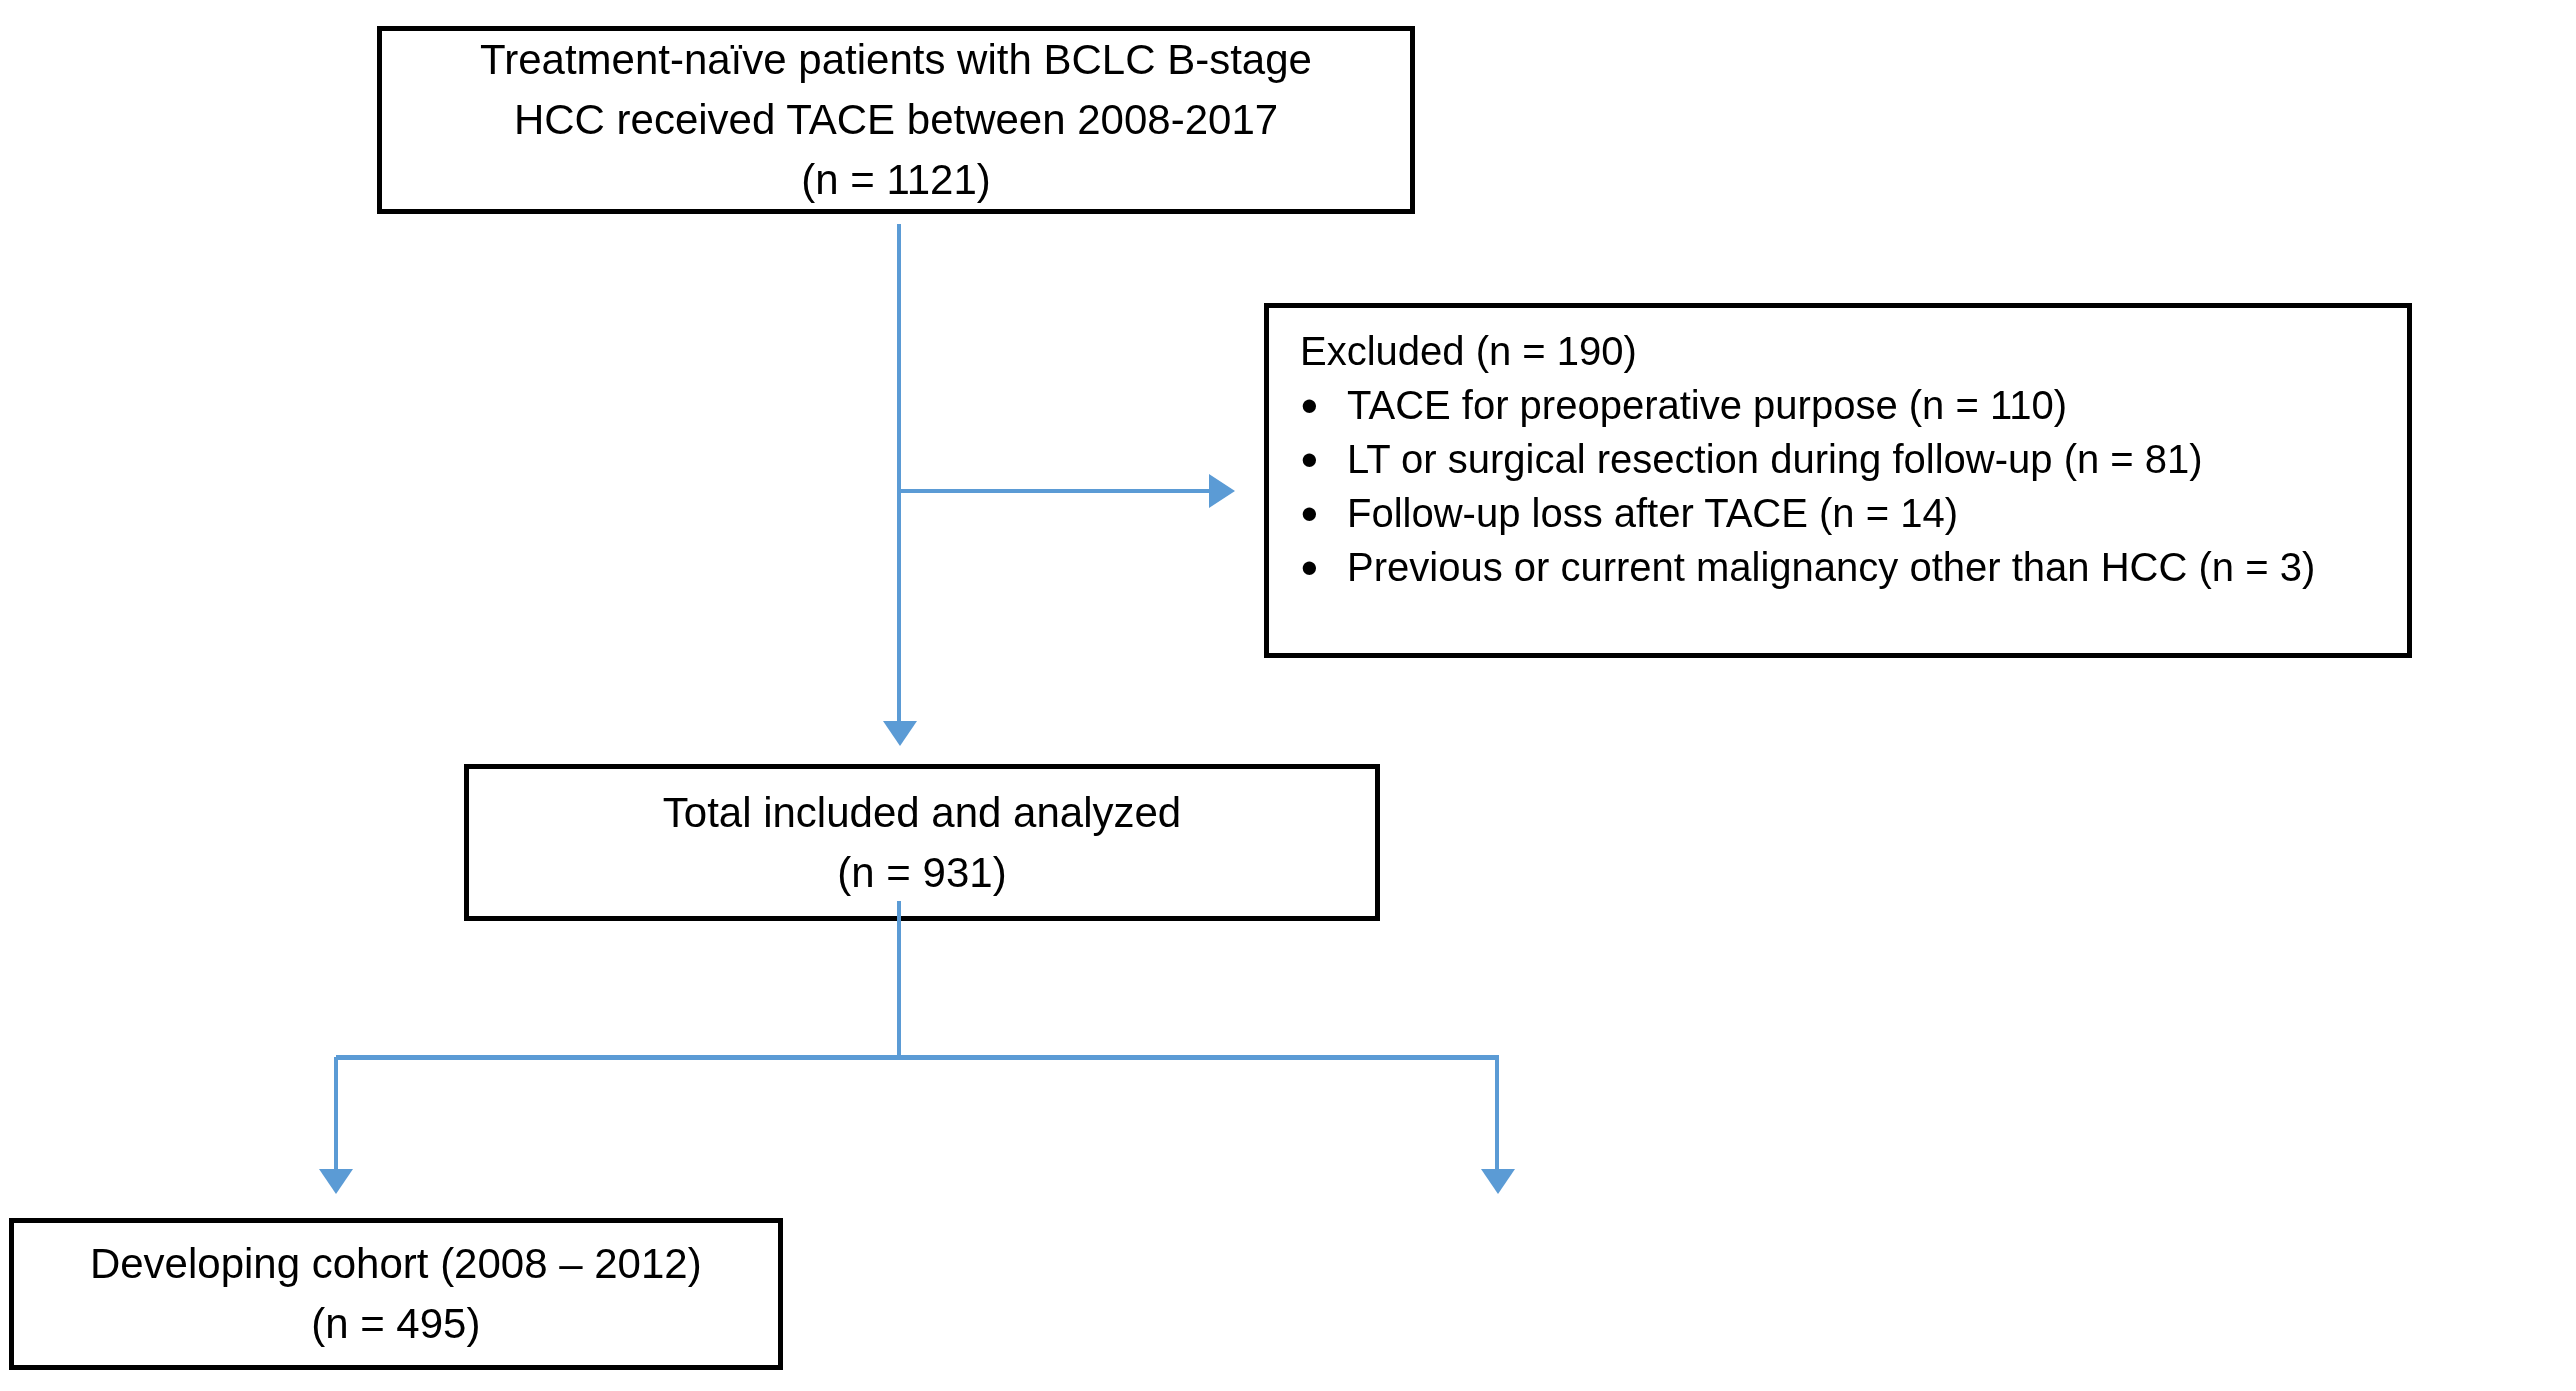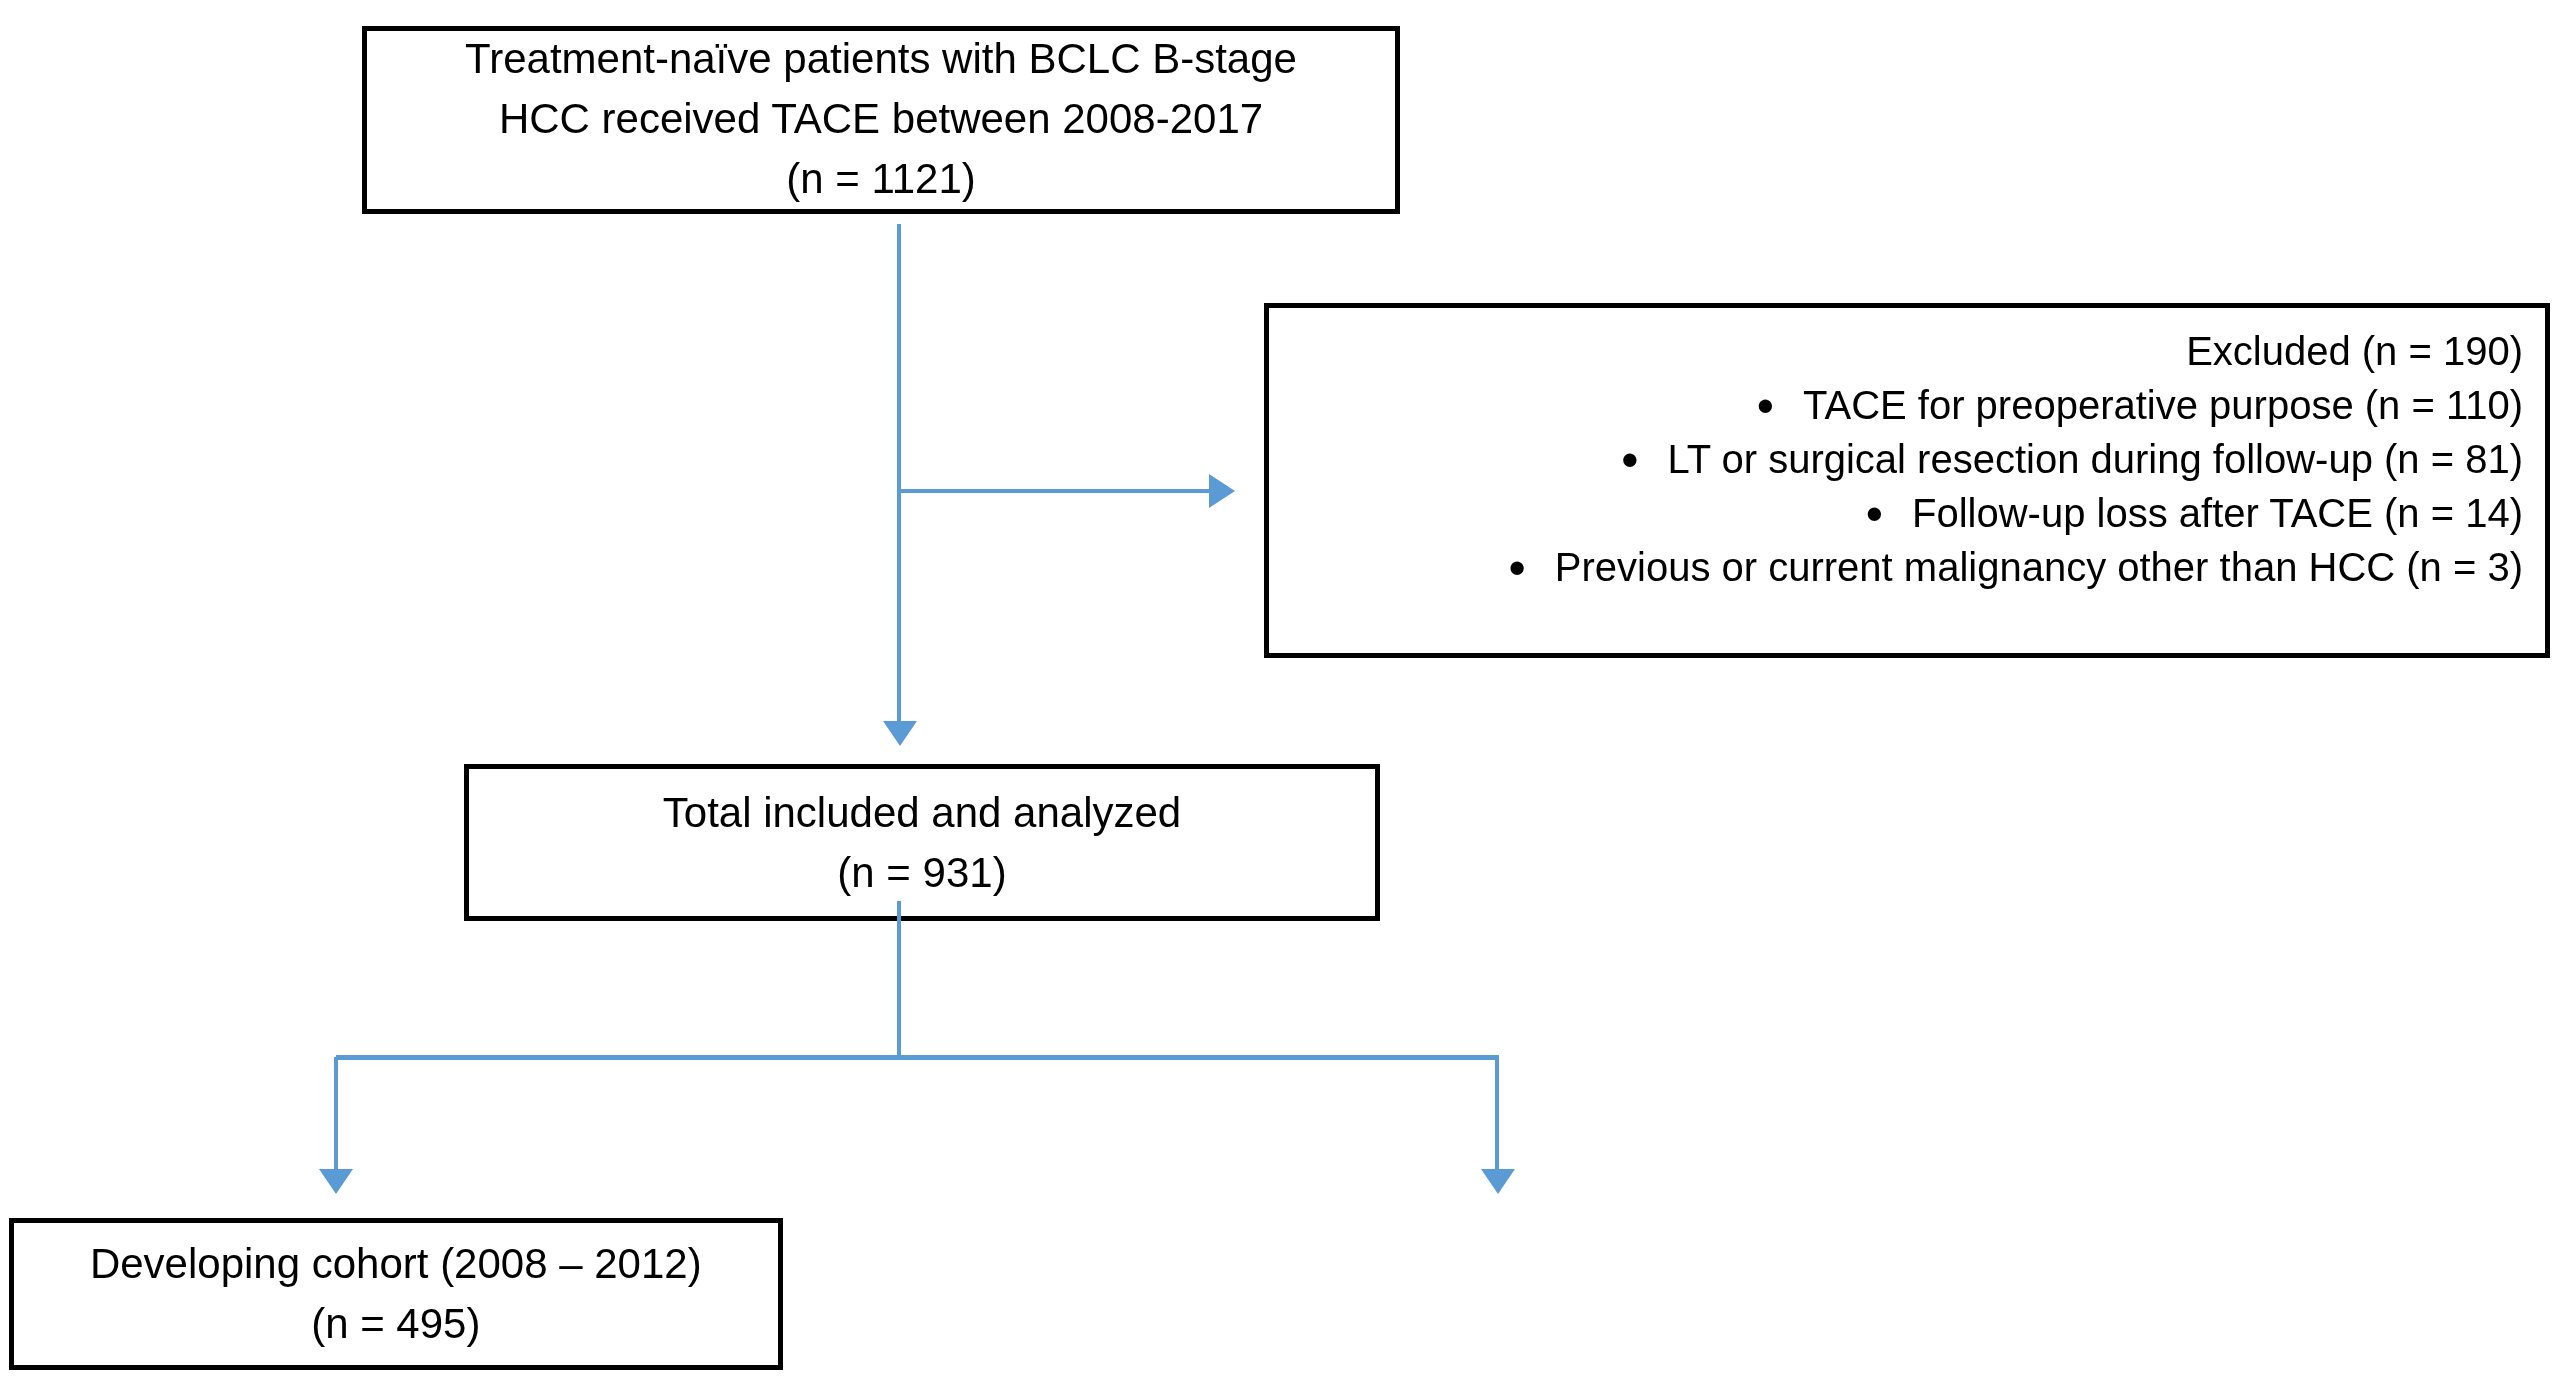--- a/index.html
+++ b/index.html
@@ -74,27 +74,27 @@
     border-top: 17px solid transparent;
     border-bottom: 17px solid transparent;
     border-left: 26px solid #5b9bd5;
   }
 </style>
 </head>
 <body>
 
 <div id="canvas">
 
-  <div class="box center" id="top-box" style="left:362px; top:26px; width:1038px; height:188px;justify-content:flex-end;">
+  <div class="box center" id="top-box" style="left:377px; top:26px; width:1038px; height:188px;">
     <div class="ln">Treatment-naïve patients with BCLC B-stage</div>
     <div class="ln">HCC received TACE between 2008-2017</div>
     <div class="ln">(n = 1121)</div>
   </div>
 
-  <div class="box" id="excluded-box" style="left:1264px; top:303px; width:1286px; height:355px;align-items:flex-end;">
+  <div class="box" id="excluded-box" style="left:1264px; top:303px; width:1148px; height:355px;">
     <div class="ex-ln">Excluded (n = 190)</div>
     <div class="bullet-row">
       <span class="bullet">●</span>
       <span class="ex-ln">TACE for preoperative purpose (n = 110)</span>
     </div>
     <div class="bullet-row">
       <span class="bullet">●</span>
       <span class="ex-ln">LT or surgical resection during follow-up (n = 81)</span>
     </div>
     <div class="bullet-row">

